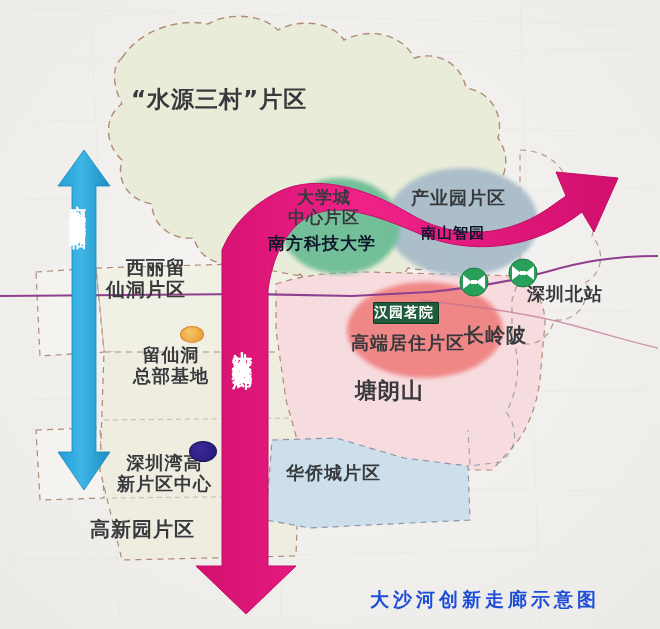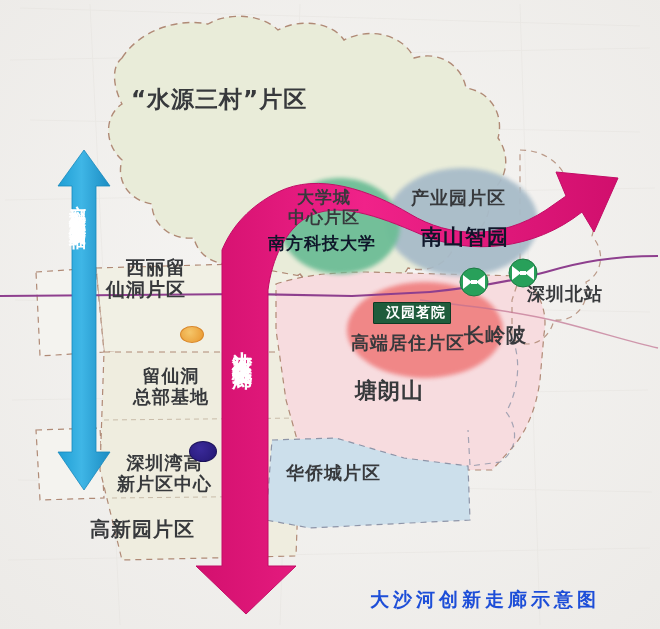--- a/index.html
+++ b/index.html
@@ -23,21 +23,21 @@
   .lbl-white{color:#ffffff;font-weight:bold;}
   .vert{
     writing-mode:vertical-rl;
     text-orientation:upright;
     letter-spacing:2px;
   }
   .box-lbl{
     background:#1f5c3c;
     color:#ffffff;
     border:1px solid #0e3a24;
-    padding:1px 4px 2px 12px;
+    padding:1px 4px 2px 0;
     font-weight:bold;
     border-radius:1px;
   }
   .caption{
     color:#1d4ed8;
     font-weight:bold;
     letter-spacing:4px;
   }
   .dot{position:absolute;border-radius:50%;}
   .station{position:absolute;}
@@ -167,31 +167,31 @@
 
   <div class="lbl lbl-dark" style="left:90px;top:518px;font-size:20px;">高新园片区</div>
 
   <div class="lbl lbl-dark" style="left:286px;top:462px;font-size:18px;text-align:center;">华侨城片区</div>
 
   <div class="lbl lbl-dark" style="left:288px;top:187px;font-size:17px;text-align:center;">大学城
 中心片区</div>
   <div class="lbl lbl-blue" style="left:268px;top:233px;font-size:17px;">南方科技大学</div>
 
   <div class="lbl lbl-dark" style="left:411px;top:187px;font-size:18px;text-align:center;">产业园片区</div>
-  <div class="lbl lbl-blue" style="left:421px;top:225px;font-size:21px;">南山智园</div>
+  <div class="lbl lbl-blue" style="left:421px;top:225px;font-size:15px;">南山智园</div>
 
   <div class="lbl lbl-dark" style="left:351px;top:332px;font-size:18px;">高端居住片区</div>
 
   <div class="lbl box-lbl" style="left:373px;top:302px;font-size:14px;">汉园茗院</div>
 
   <div class="lbl lbl-dark" style="left:464px;top:302px;font-size:20px;margin-top:22px;">长岭陂</div>
 
   <div class="lbl lbl-dark" style="left:527px;top:283px;font-size:18px;">深圳北站</div>
 
-  <div class="lbl lbl-dark" style="left:133px;top:344px;font-size:18px;text-align:center;margin-top:21px;">留仙洞
+  <div class="lbl lbl-dark" style="left:133px;top:344px;font-size:18px;text-align:center;">留仙洞
 总部基地</div>
 
   <div class="lbl lbl-dark" style="left:117px;top:452px;font-size:18px;text-align:center;">深圳湾高
 新片区中心</div>
 
   <div class="dot" style="left:180px;top:326px;width:22px;height:15px;
               background:radial-gradient(circle at 40% 35%,#f5c66a,#e8952c);
               border:1px solid #d9872a;"></div>
   <div class="dot" style="left:189px;top:441px;width:26px;height:19px;
               background:radial-gradient(circle at 40% 35%,#3a2a9a,#241772);

